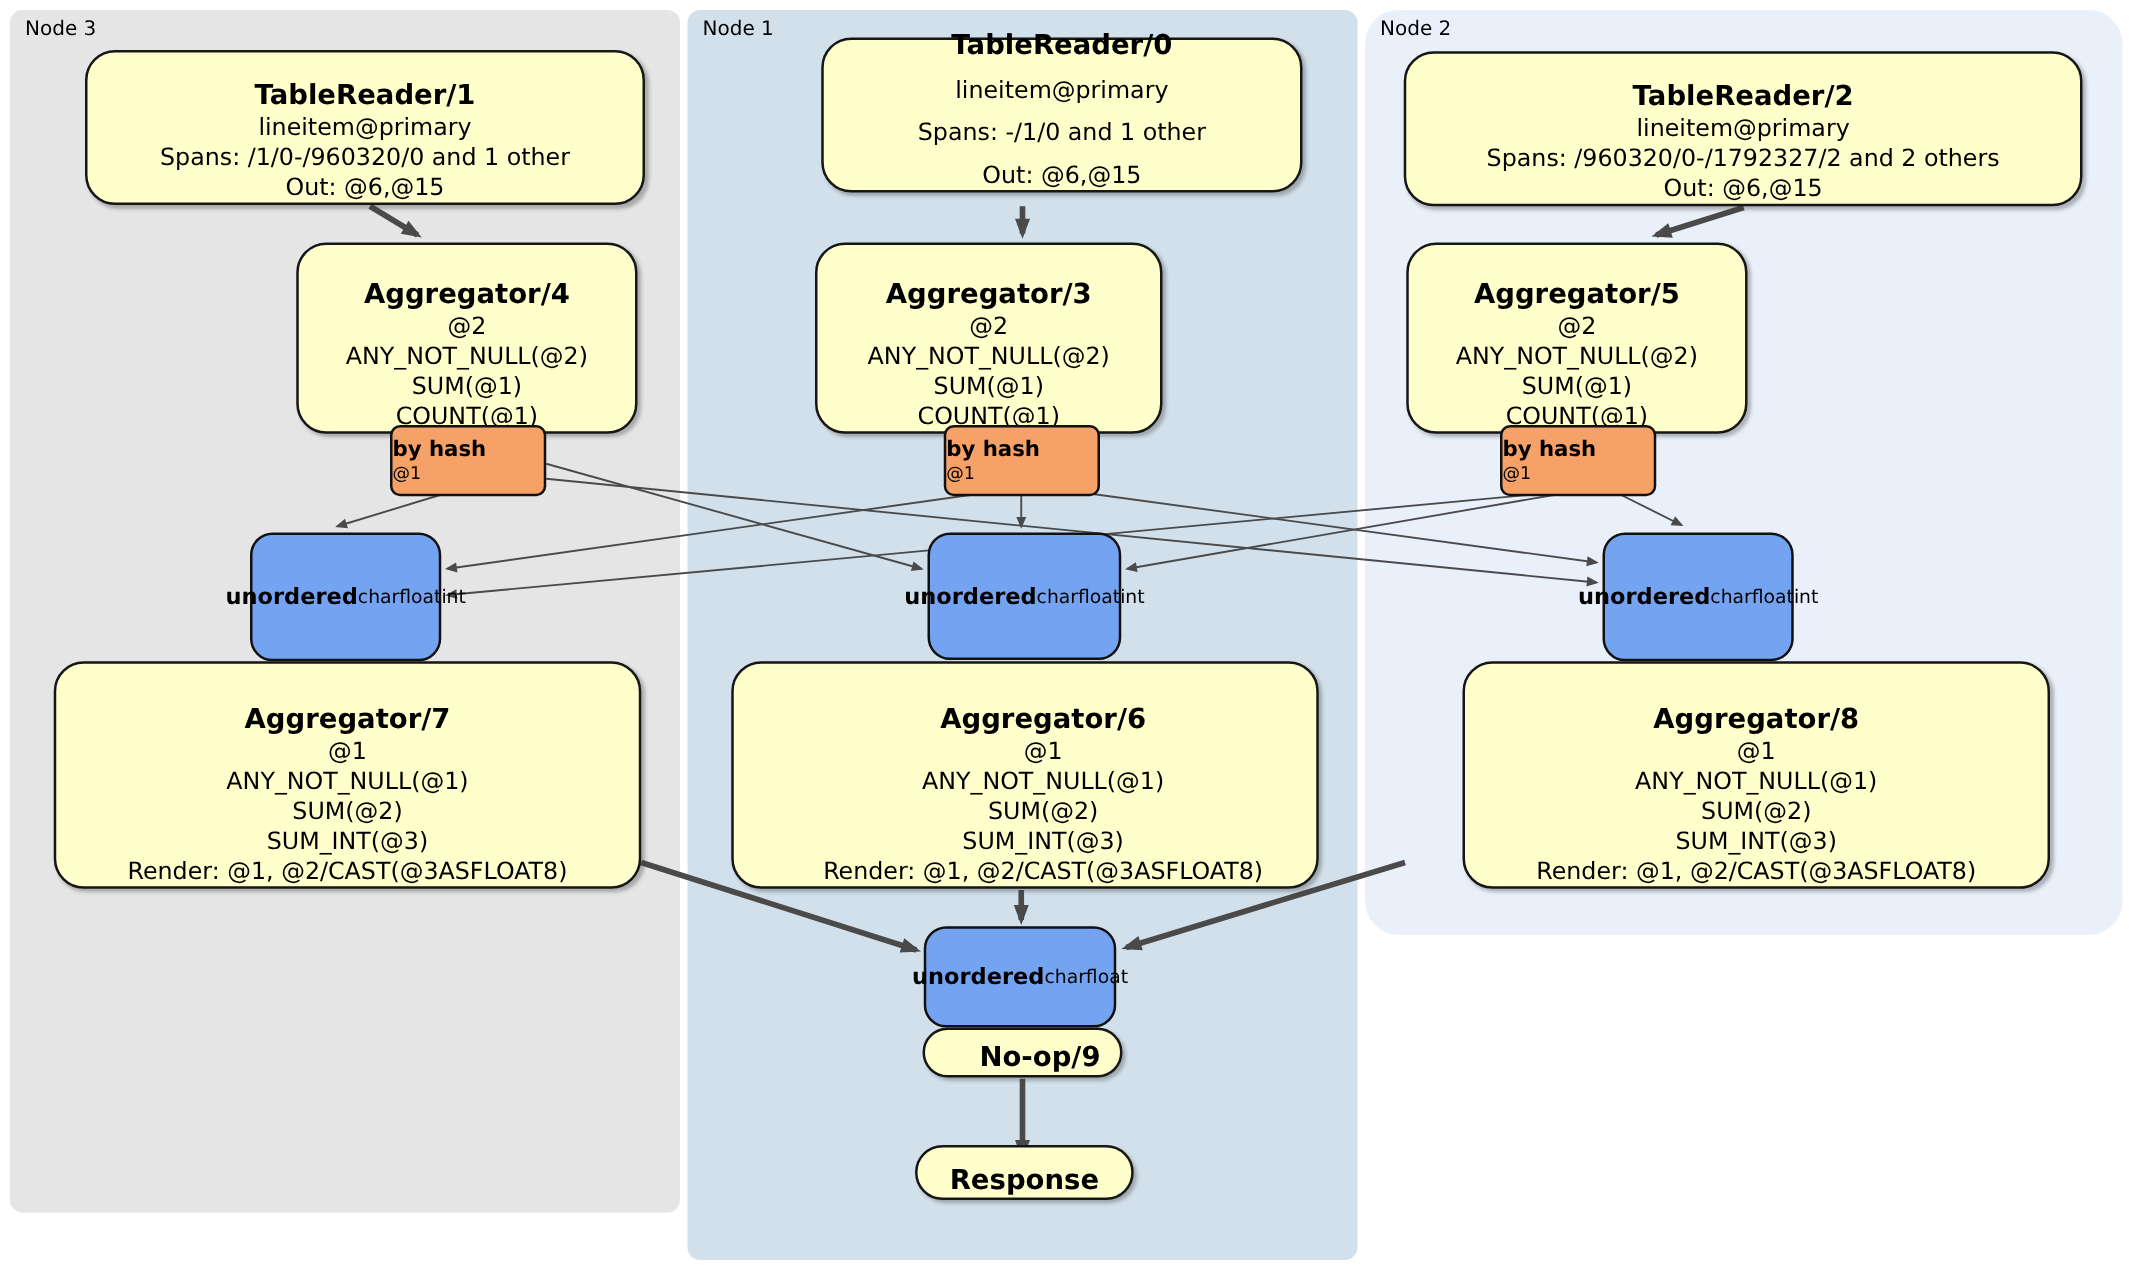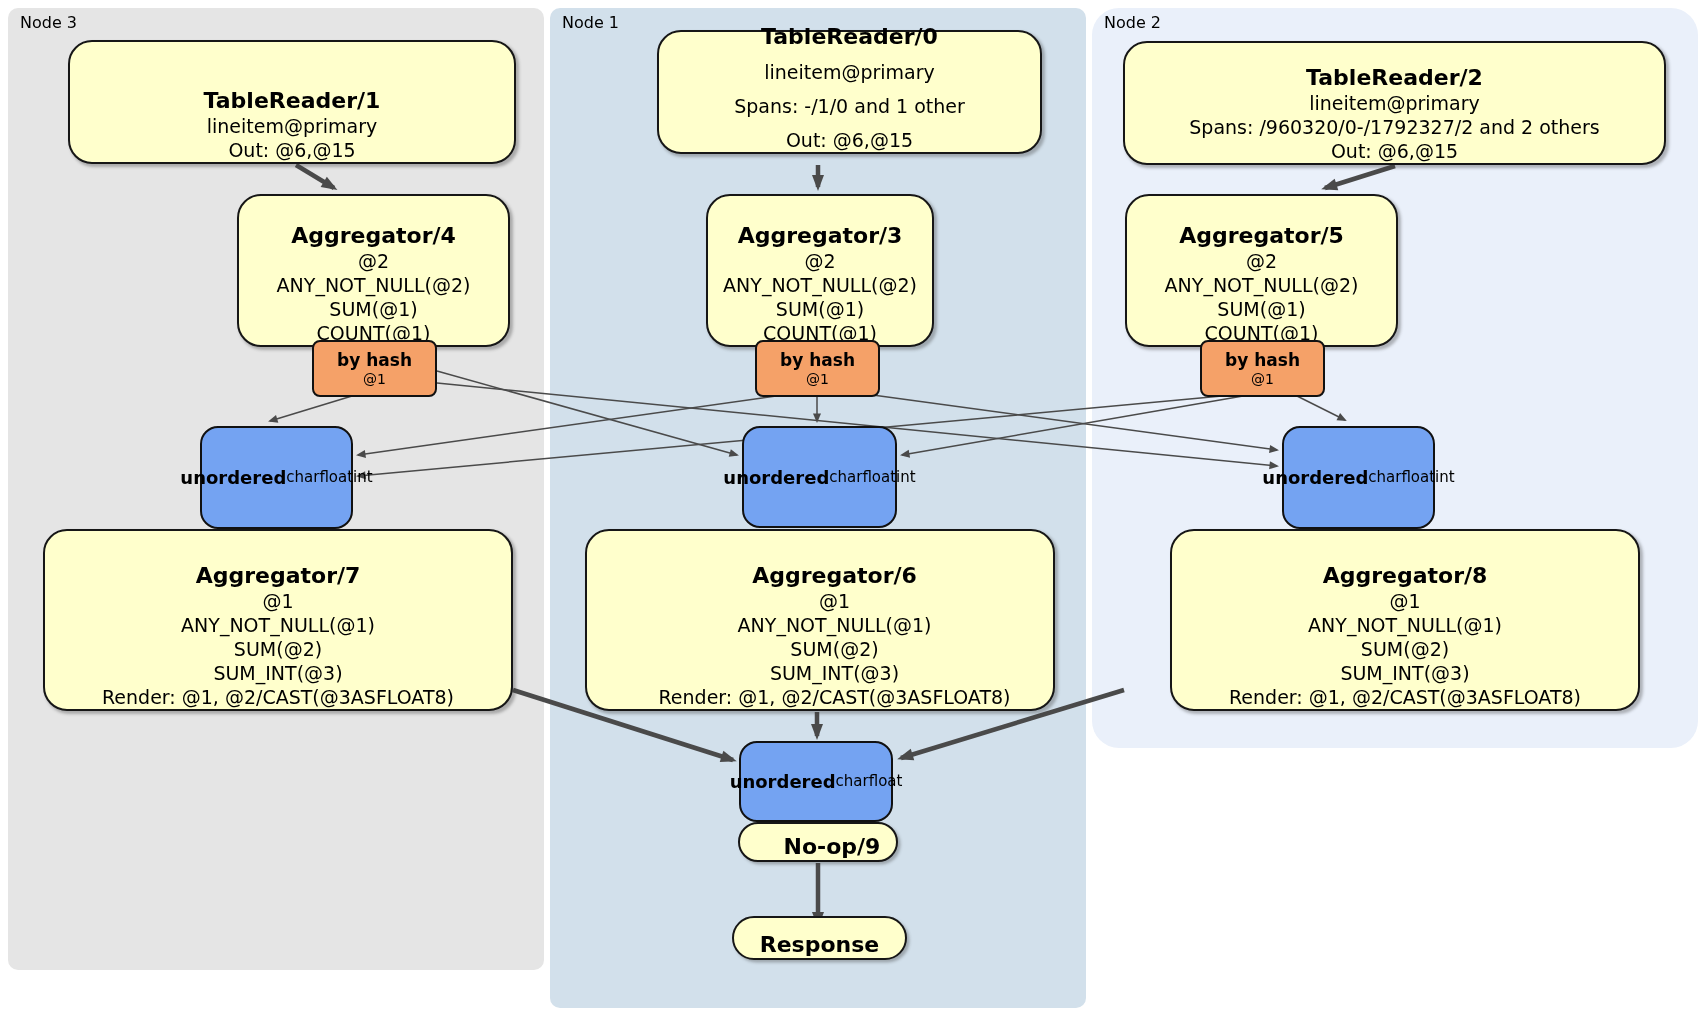--- a/index.html
+++ b/index.html
@@ -18,21 +18,21 @@
     background:#ffffcc;border:2px solid #161616;border-radius:24px;
     display:flex;flex-direction:column;justify-content:flex-end;align-items:center;
     text-align:center;
     box-shadow:2.5px 2.5px 3px rgba(60,60,60,0.35);
   }
   .nodebox .title{font-weight:bold;font-size:22px;line-height:27px;white-space:nowrap;}
   .nodebox .bline{font-size:19px;line-height:24px;white-space:nowrap;}
   .router{
     position:absolute;z-index:3;box-sizing:border-box;
     background:#f5a168;border:2px solid #111;border-radius:8px;
-    display:flex;flex-direction:column;justify-content:center;align-items:center;
+    display:flex;flex-direction:column;justify-content:center;align-items:flex-start;
     text-align:center;
   }
   .router .title{font-weight:bold;font-size:17px;line-height:21px;}
   .router .bline{font-size:14px;line-height:17px;}
   .sync{
     position:absolute;z-index:3;box-sizing:border-box;
     background:#74a3f2;border:2px solid #111;border-radius:18px;
     display:flex;flex-direction:row;justify-content:center;align-items:center;
     text-align:center;
   }
@@ -84,20 +84,21 @@
       <line x1="858" y1="393" x2="1277" y2="450" marker-end="url(#athin)"></line>
       <line x1="1222" y1="396" x2="358" y2="476" marker-end="url(#athin)"></line>
       <line x1="1243" y1="396" x2="902" y2="455" marker-end="url(#athin)"></line>
       <line x1="1297" y1="396" x2="1345" y2="420" marker-end="url(#athin)"></line>
     </g>
   </svg>
 
   <div class="nodebox" style="left:68px;top:40px;width:448px;height:124px;">
     <div class="title">TableReader/1</div>
     <div class="bline">lineitem@primary</div>
+    <div class="bline">Spans: /1/0-/960320/0 and 1 other</div>
     <div class="bline">Out: @6,@15</div>
   </div>
   <div class="nodebox" style="left:237px;top:194px;width:273px;height:153px;">
     <div class="title">Aggregator/4</div>
     <div class="bline">@2</div>
     <div class="bline">ANY_NOT_NULL(@2)</div>
     <div class="bline">SUM(@1)</div>
     <div class="bline">COUNT(@1)</div>
   </div>
   <div class="nodebox" style="left:43px;top:529px;width:470px;height:182px;">
@@ -108,21 +109,21 @@
     <div class="bline">SUM_INT(@3)</div>
     <div class="bline">Render: @1, @2/CAST(@3ASFLOAT8)</div>
   </div>
 
   <div class="nodebox" style="left:657px;top:30px;width:385px;height:124px;gap:10px;">
     <div class="title">TableReader/0</div>
     <div class="bline">lineitem@primary</div>
     <div class="bline">Spans: -/1/0 and 1 other</div>
     <div class="bline">Out: @6,@15</div>
   </div>
-  <div class="nodebox" style="left:706px;top:194px;width:228px;height:153px;">
+  <div class="nodebox" style="left:652px;top:194px;width:278px;height:153px;">
     <div class="title">Aggregator/3</div>
     <div class="bline">@2</div>
     <div class="bline">ANY_NOT_NULL(@2)</div>
     <div class="bline">SUM(@1)</div>
     <div class="bline">COUNT(@1)</div>
   </div>
   <div class="nodebox" style="left:585px;top:529px;width:470px;height:182px;padding-left:29px;">
     <div class="title">Aggregator/6</div>
     <div class="bline">@1</div>
     <div class="bline">ANY_NOT_NULL(@1)</div>

